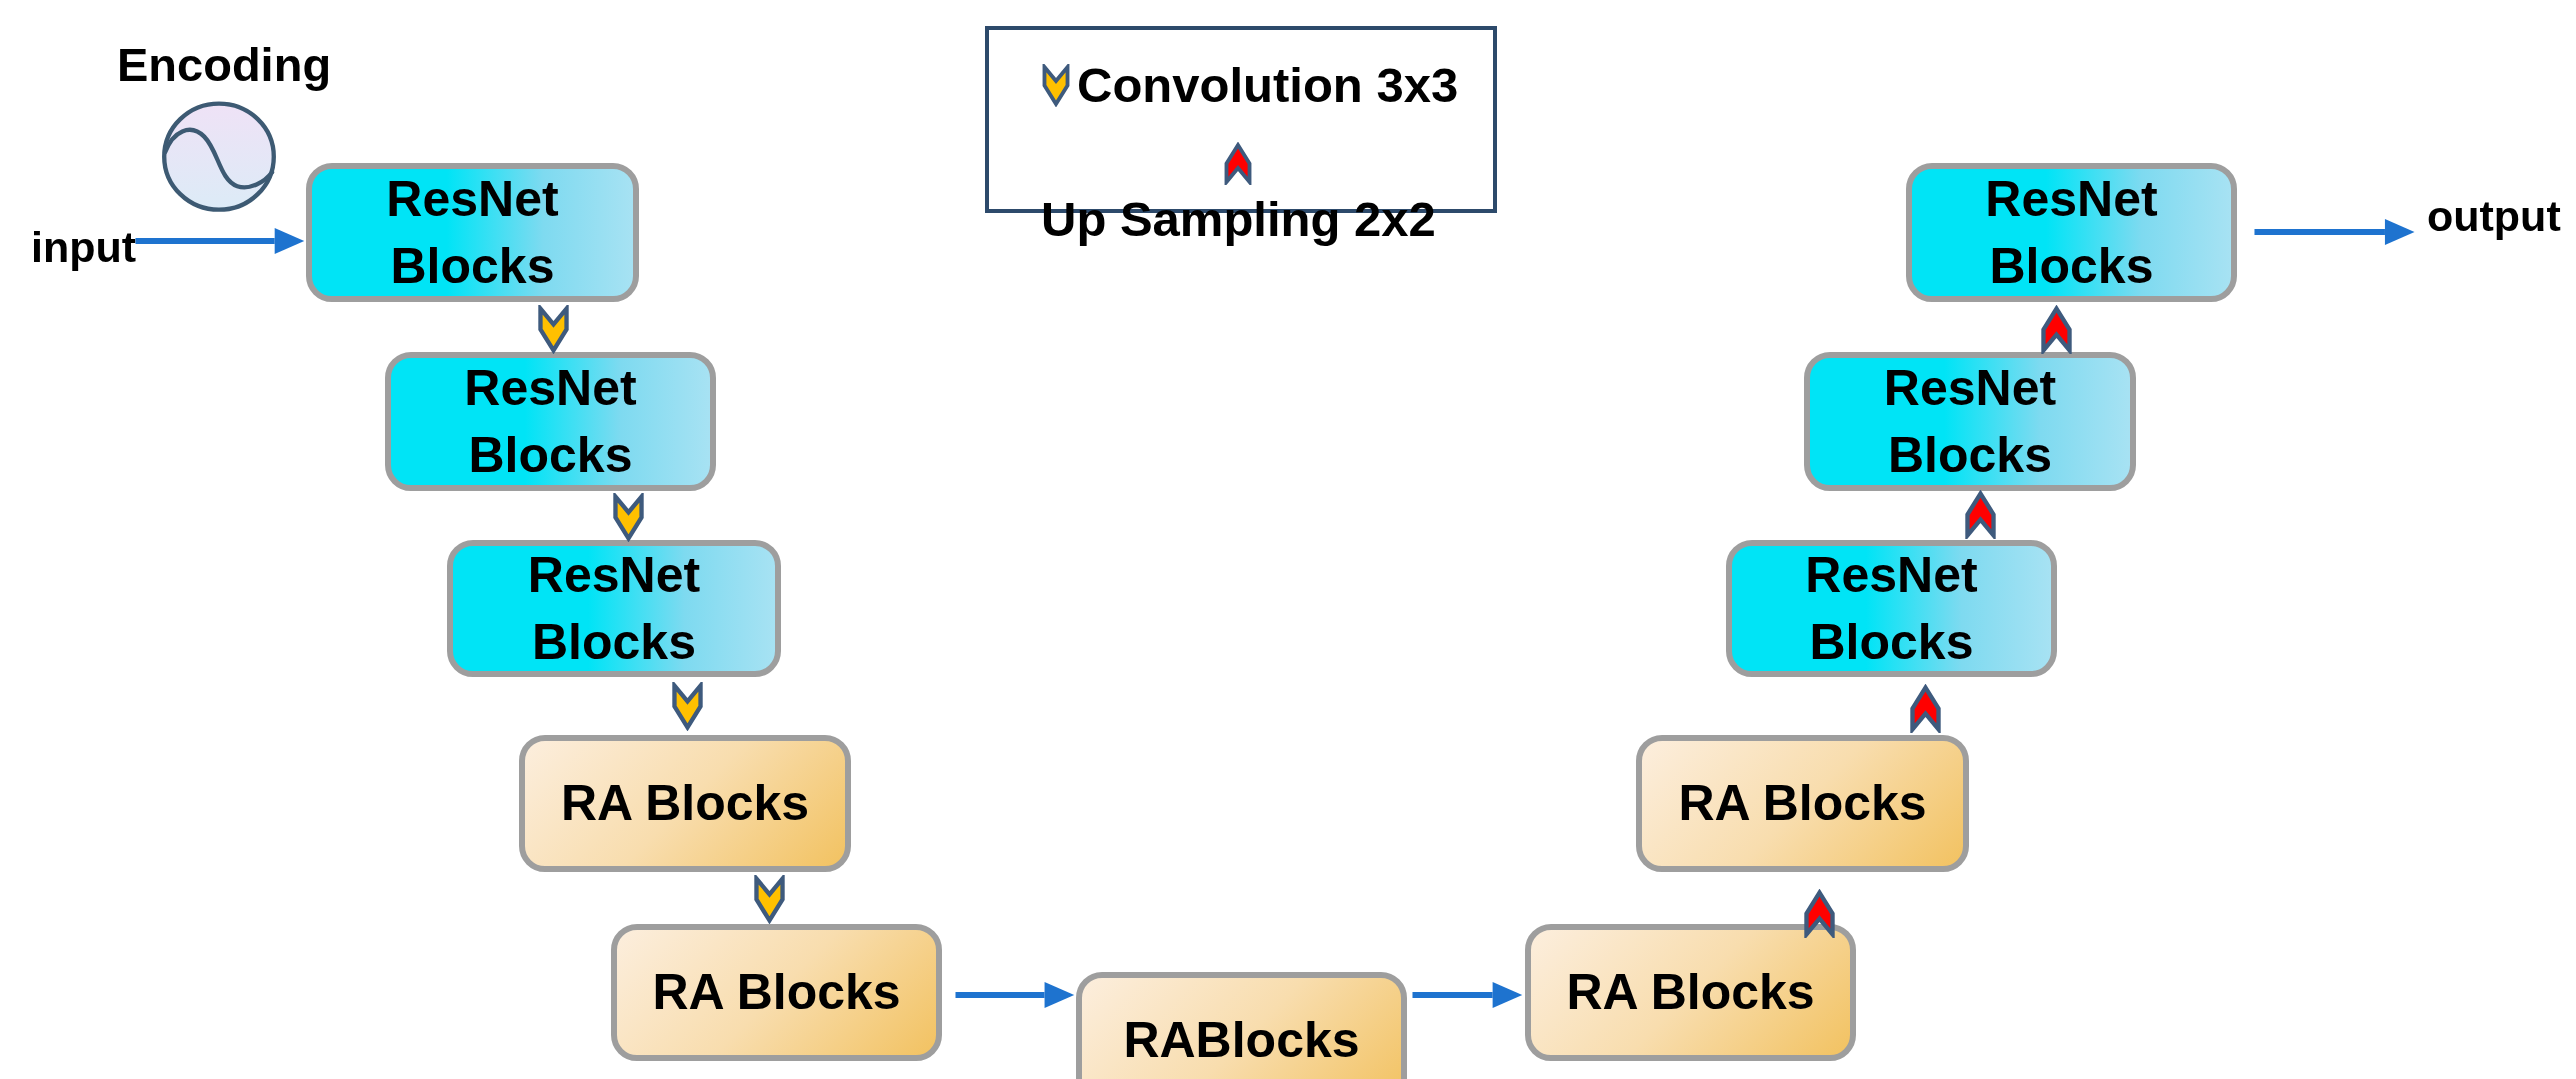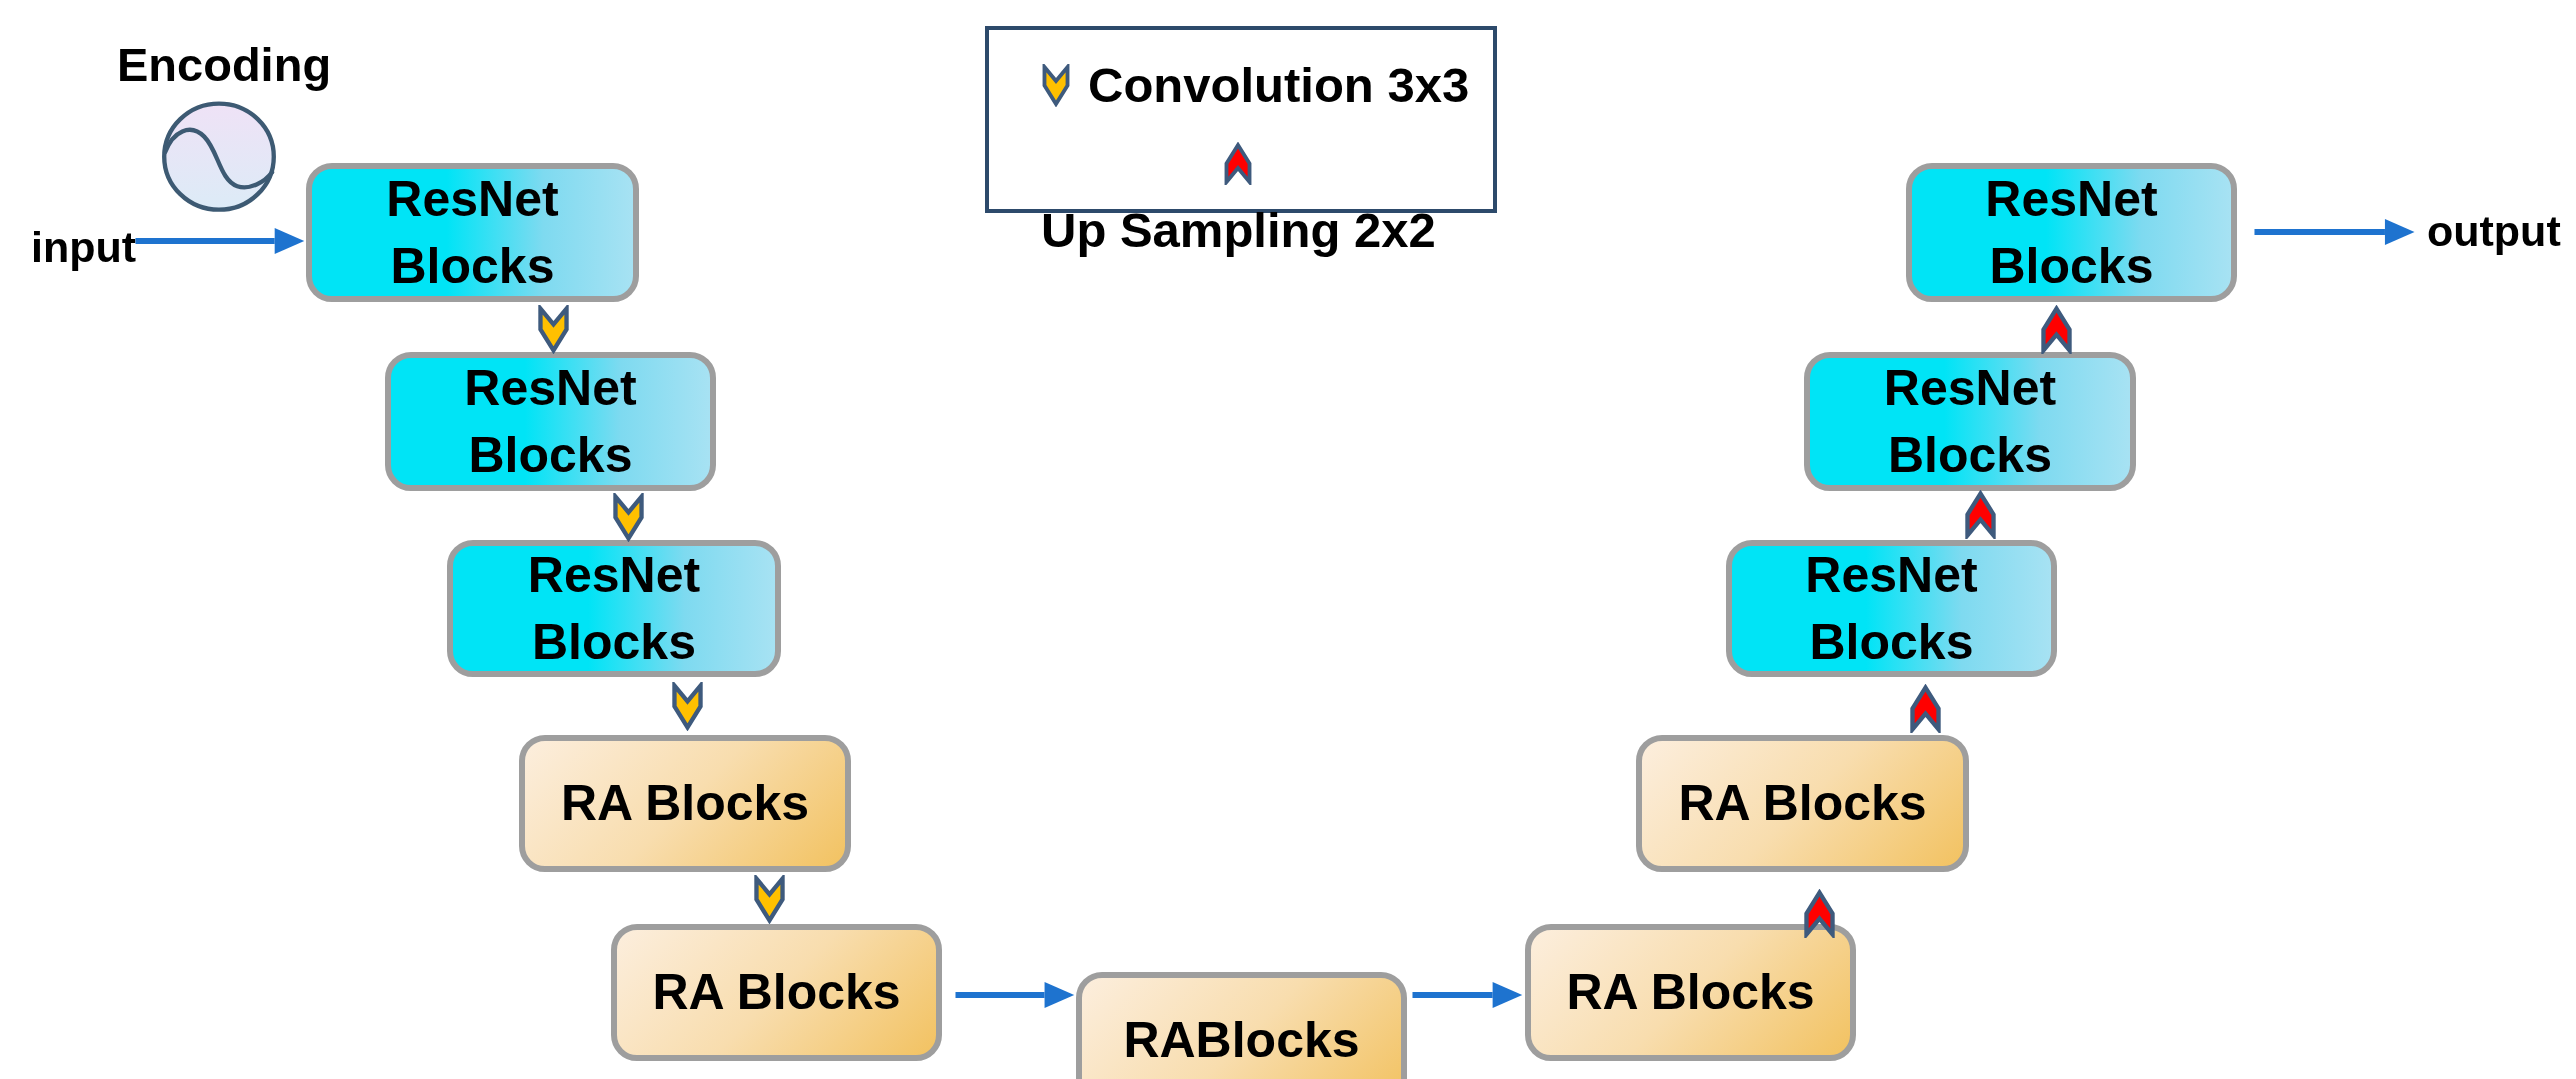--- a/index.html
+++ b/index.html
@@ -18,21 +18,21 @@
   }
   .cyan{background:linear-gradient(90deg,#00e4f6 0%,#00e4f6 42%,#7edaf0 72%,#a7e2f3 100%);}
   .orange{background:linear-gradient(135deg,#fceedd 0%,#f8ddae 50%,#f2c261 100%);}
   .free-label{position:absolute;color:#000;white-space:nowrap;text-align:right;}
   .encoding{font-size:47px;font-weight:600;}
   .io{font-size:43px;font-weight:700;}
   .legend{
     position:absolute;left:985px;top:26px;width:512px;height:187px;
     box-sizing:border-box;border:4.3px solid #2d4a6b;background:#ffffff;
   }
-  .legend-row{position:absolute;left:52px;display:flex;align-items:center;gap:17px;}
+  .legend-row{position:absolute;left:52px;display:flex;align-items:center;gap:6px;}
   .legend-row .lbl{font-size:49px;font-weight:700;color:#000;white-space:nowrap;}
   .chev{position:absolute;}
   svg{display:block;}
 </style>
 </head>
 <body>
 
 <svg width="0" height="0" style="position:absolute">
   <defs>
     <linearGradient id="encGrad" x1="0" y1="0" x2="0" y2="1">
@@ -54,21 +54,21 @@
 <svg class="abs" style="left:132px;top:226px;" width="174" height="30" viewBox="0 0 200 34">
   <line x1="4" y1="17" x2="164" y2="17" stroke="#1e73cf" stroke-width="7"></line>
   <polygon points="164,2 198,17 164,32" fill="#1e73cf"></polygon>
 </svg>
 
 <svg class="abs" style="left:2251px;top:217px;" width="167" height="30" viewBox="0 0 192 34">
   <line x1="4" y1="17" x2="154" y2="17" stroke="#1e73cf" stroke-width="7"></line>
   <polygon points="154,2 188,17 154,32" fill="#1e73cf"></polygon>
 </svg>
 
-<div class="free-label io" style="left:2427px;top:207px;">output</div>
+<div class="free-label io" style="left:2427px;top:192px;">output</div>
 
 <div class="legend">
   <div class="legend-row" style="top:27px;">
     <svg width="30" height="43" viewBox="0 0 38 56">
       <polygon points="4,4 19,22 34,4 34,28 19,52 4,28" fill="#ffc000" stroke="#3e5a7d" stroke-width="5"></polygon>
     </svg>
     <span class="lbl">Convolution 3x3</span>
   </div>
   <div class="legend-row" style="top:112px;flex-direction:column;">
     <svg width="30" height="43" viewBox="0 0 38 56">

